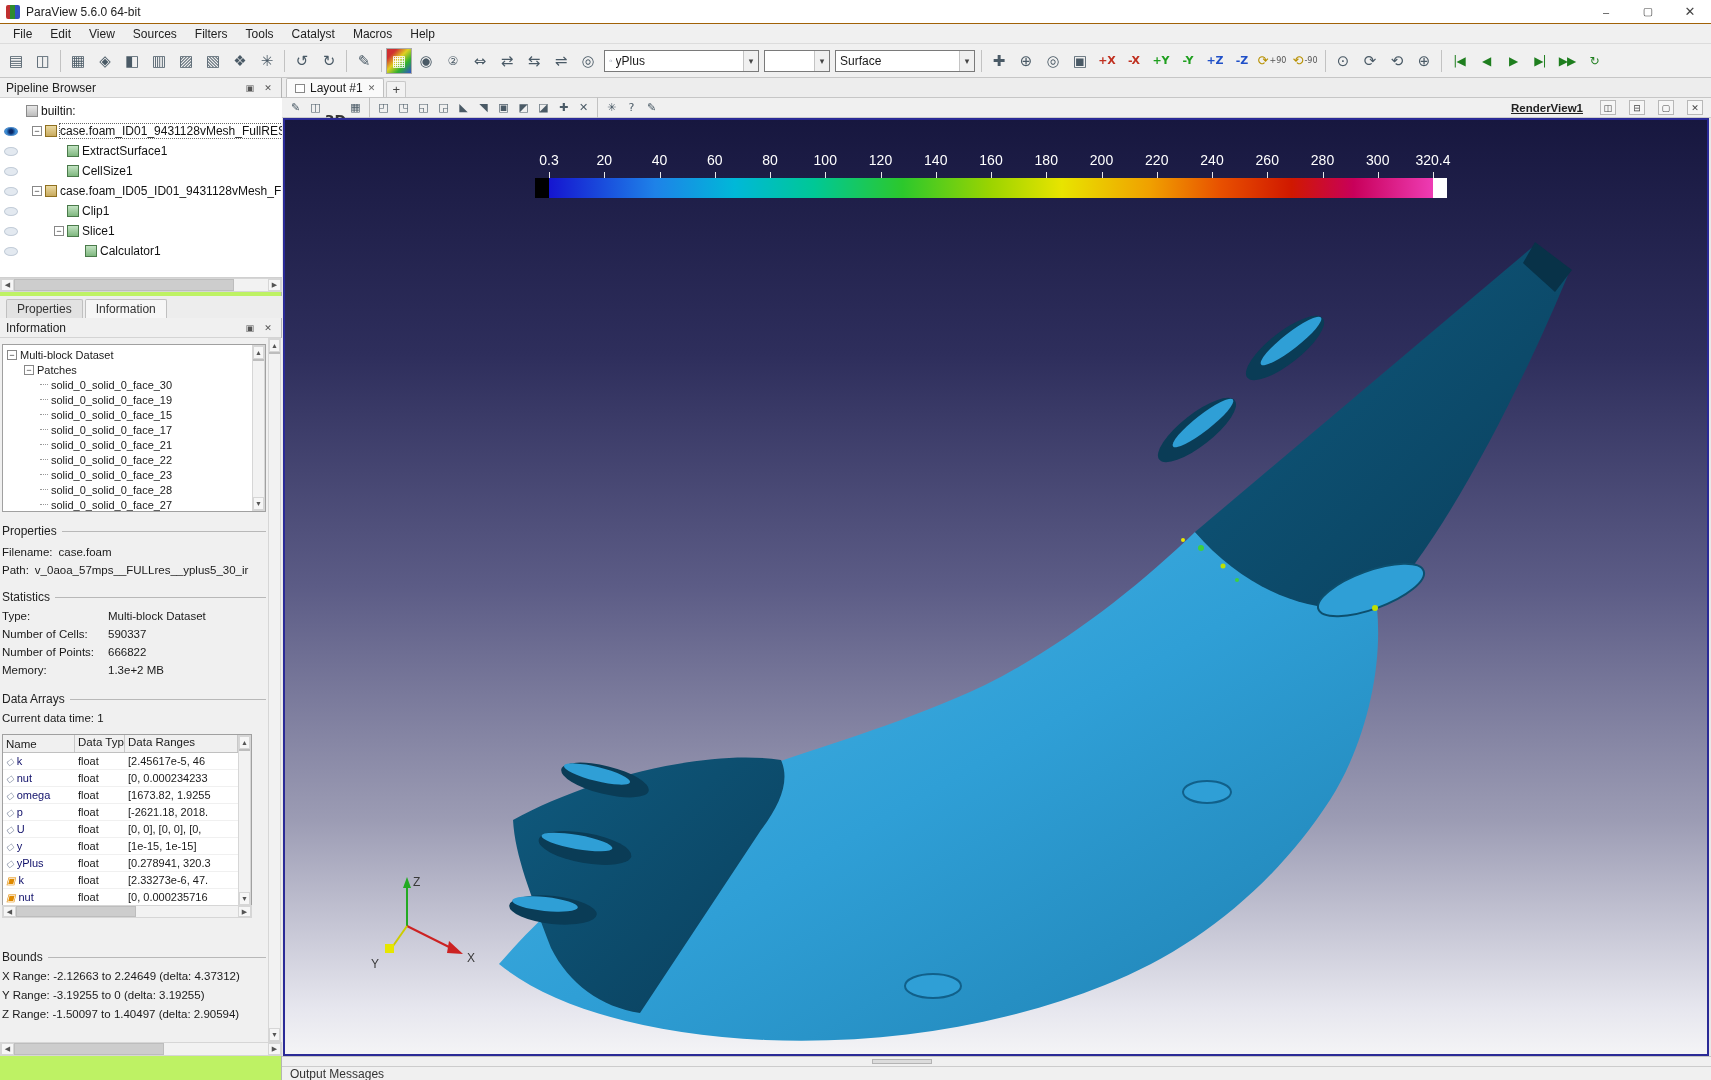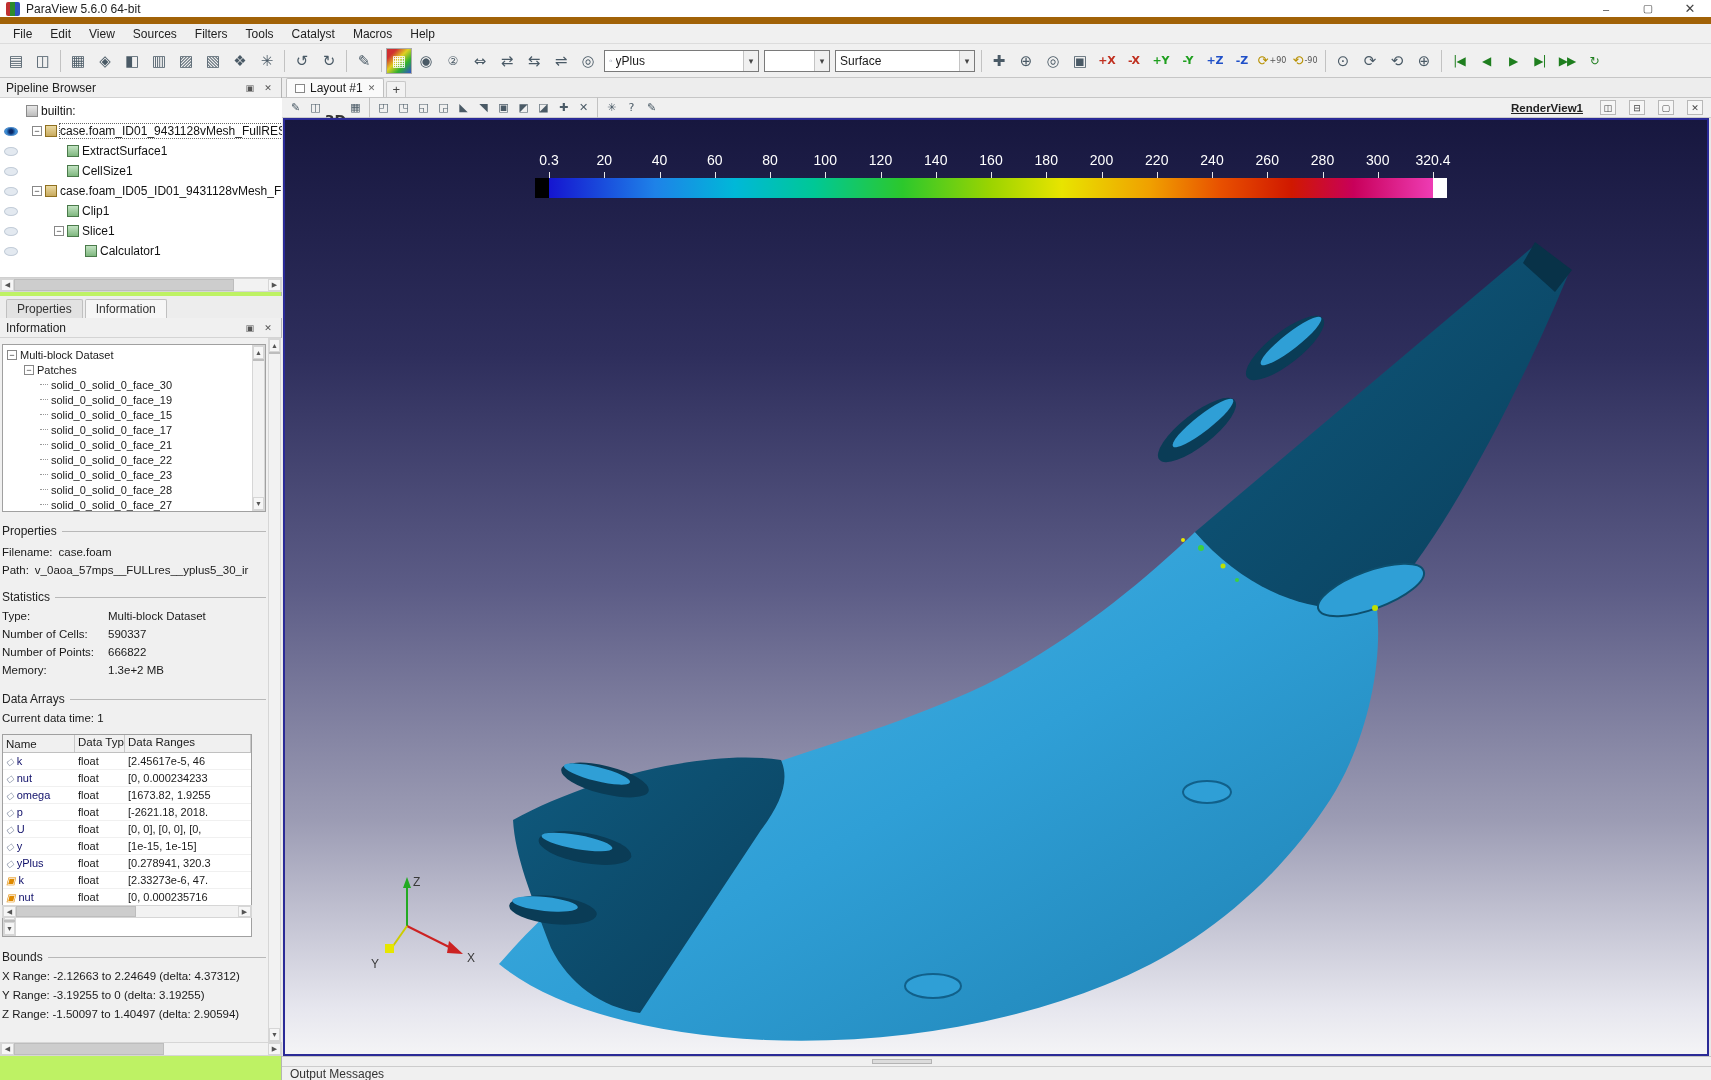--- a/index.html
+++ b/index.html
@@ -1,20 +1,20 @@
 <!DOCTYPE html>
 <html><head>
 <meta charset="utf-8">
 <style>
   * { box-sizing: border-box; margin: 0; padding: 0; }
   html,body { width:1711px; height:1080px; }
   body { font-family:"Liberation Sans", sans-serif; font-size:12px; background:#e8e8e8; position:relative; overflow:hidden; color:#1a1a1a; }
 
   
-  .titlebar { position:absolute; left:0; top:0; right:0; height:24px; background:#ffffff; border-bottom:7px solid #a16207; display:flex; align-items:center; padding-left:6px; }
+  .titlebar { position:absolute; left:0; top:0; right:0; height:24px; background:#ffffff; border-bottom:1px solid #a16207; display:flex; align-items:center; padding-left:6px; }
   .app-icon { width:14px; height:14px; background:linear-gradient(90deg,#c03030 32%,#2e8b2e 32% 64%,#3050c0 64%); border-radius:2px; }
   .title-text { margin-left:6px; font-size:12px; color:#222; }
   .win-controls { margin-left:auto; display:flex; height:100%; }
   .win-btn { width:42px; height:100%; display:flex; align-items:center; justify-content:center; font-size:11px; color:#444; }
   .win-btn:last-child { font-size:13px; }
 
   
   .menubar { position:absolute; left:0; top:24px; right:0; height:20px; background:#f0f0f0; border-bottom:1px solid #dcdcdc; display:flex; align-items:center; padding-left:4px; }
   .menu-item { padding:0 9px; line-height:20px; font-size:12px; color:#222; }
 
@@ -84,21 +84,21 @@
   .tree-vscroll .sb-thumb { height:70px; }
 
   .sec-title { position:absolute; left:2px; right:16px; display:flex; align-items:center; gap:5px; color:#222; font-size:12px; }
   .sec-title::after { content:""; flex:1; height:1px; background:#b8b8b8; }
   .kv { position:absolute; left:2px; right:16px; display:flex; white-space:nowrap; overflow:hidden; }
   .kl { flex:none; margin-right:6px; }
   .stat .kl { width:100px; }
   .bline { position:absolute; left:2px; right:14px; white-space:nowrap; overflow:hidden; }
 
   
-  .da-table { position:absolute; left:2px; top:396px; width:250px; background:#fff; border:1px solid #a0a0a0; display:flex;flex-direction:column; }
+  .da-table { position:absolute; left:2px; top:396px; width:250px; background:#fff; border:1px solid #a0a0a0; display:flex; }
   .da-cols { flex:1; overflow:hidden; }
   .da-head { display:flex; height:18px; background:#f0f0f0; border-bottom:1px solid #c0c0c0; font-size:11.5px; }
   .da-head span { padding:1px 3px; border-right:1px solid #c8c8c8; overflow:hidden; white-space:nowrap; }
   .da-row { display:flex; height:17px; align-items:center; font-size:11px; border-bottom:1px solid #f0f0f0; }
   .da-row span { padding:0 3px; overflow:hidden; white-space:nowrap; }
   .c1 { width:72px; flex:none; display:flex; align-items:center; gap:3px; }
   .c2 { width:50px; flex:none; }
   .c3 { flex:1; }
   .arr-icon { font-size:10px; flex:none; padding:0 !important; }
   .arr-icon.pt { color:#8a94a8; }

